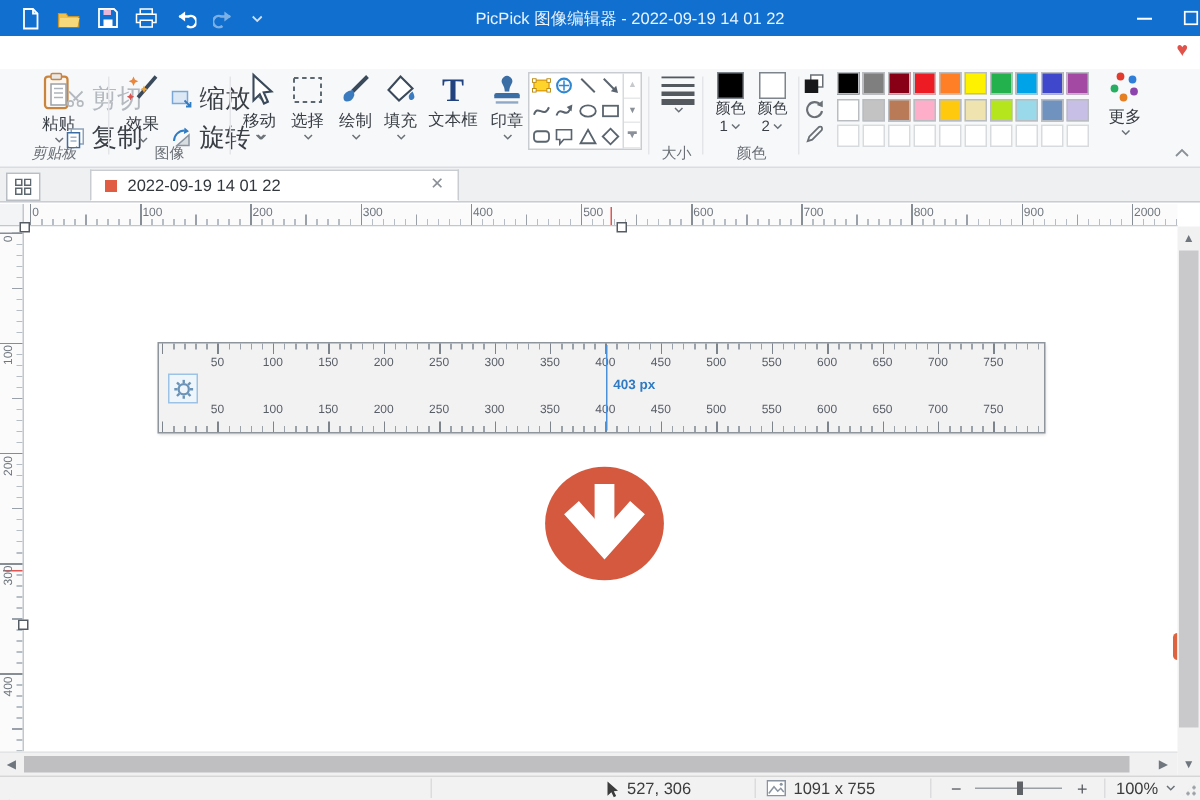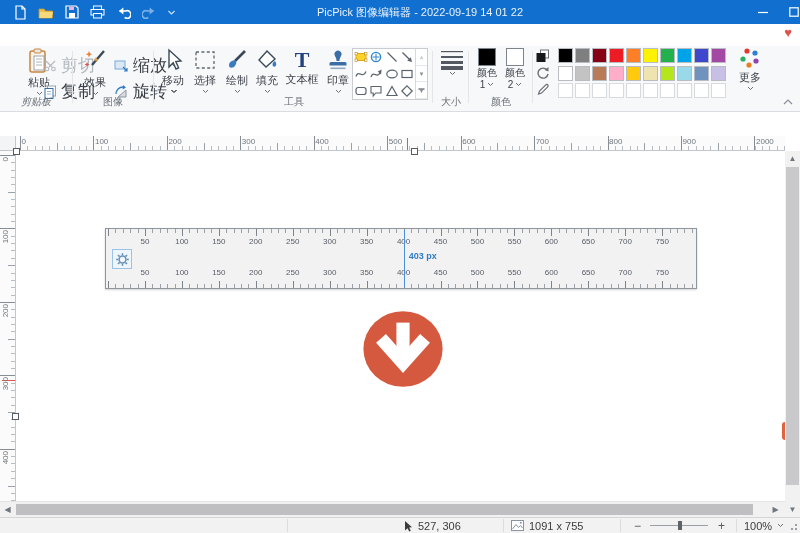--- a/index.html
+++ b/index.html
@@ -392,21 +392,20 @@
               <polygon points="7,1.8 12.2,7 7,12.2 1.8,7" fill="none" stroke="#5a646e" stroke-width="1.2"></polygon>
             </svg>
           </div>
         </div>
       <div class="shapescroll">
         <div style="color:#c6cacd;">▲</div>
         <div>▼</div>
         <div style="flex-direction:column;line-height:3px;">▬<br>▼</div>
       </div>
     </div>
-    <div class="glabel" style="left:156px;width:276px;">工具</div>
     <div class="gdiv" style="left:432px;"></div>
 
     <div class="bigbtn" style="left:438px;width:28px;">
       <svg width="24" height="22">
         <rect x="1" y="3" width="22" height="1.2" fill="#54595f"></rect>
         <rect x="1" y="8" width="22" height="2" fill="#54595f"></rect>
         <rect x="1" y="13" width="22" height="3" fill="#54595f"></rect>
         <rect x="1" y="18" width="22" height="4" fill="#54595f"></rect>
       </svg>
       <svg class="chev">
@@ -502,20 +501,35 @@
       <svg class="chev">
           <polyline points="1,1 3.5,3.5 6,1" fill="none" stroke="#6a7076"></polyline>
         </svg>
     </div>
 
     <svg class="collapse-chev" width="10" height="6">
         <polyline points="1,5 5,1 9,5" fill="none" stroke="#8a9097" stroke-width="1.2"></polyline>
       </svg>
   </div>
 
+  <div class="doctabbar">
+    <div class="gridbtn">
+      <svg width="11" height="11">
+        <rect x="0.5" y="0.5" width="4" height="4" fill="none" stroke="#5c6770"></rect>
+          <rect x="6.5" y="0.5" width="4" height="4" fill="none" stroke="#5c6770"></rect>
+        <rect x="0.5" y="6.5" width="4" height="4" fill="none" stroke="#5c6770"></rect>
+          <rect x="6.5" y="6.5" width="4" height="4" fill="none" stroke="#5c6770"></rect>
+      </svg>
+    </div>
+    <div class="doctab">
+      <span class="docsquare"></span>
+      <span>2022-09-19 14 01 22</span>
+      <span class="docclose">✕</span>
+    </div>
+  </div>
 
   <div class="rulercorner"></div>
   <div class="hruler">
     <div class="hmarker" style="left: 390.582px;"></div>
   <span style="left: 5.5px;">0</span>
       <span style="left: 78.95px;">100</span>
       <span style="left: 152.4px;">200</span>
       <span style="left: 225.85px;">300</span>
       <span style="left: 299.3px;">400</span>
       <span style="left: 372.75px;">500</span>

